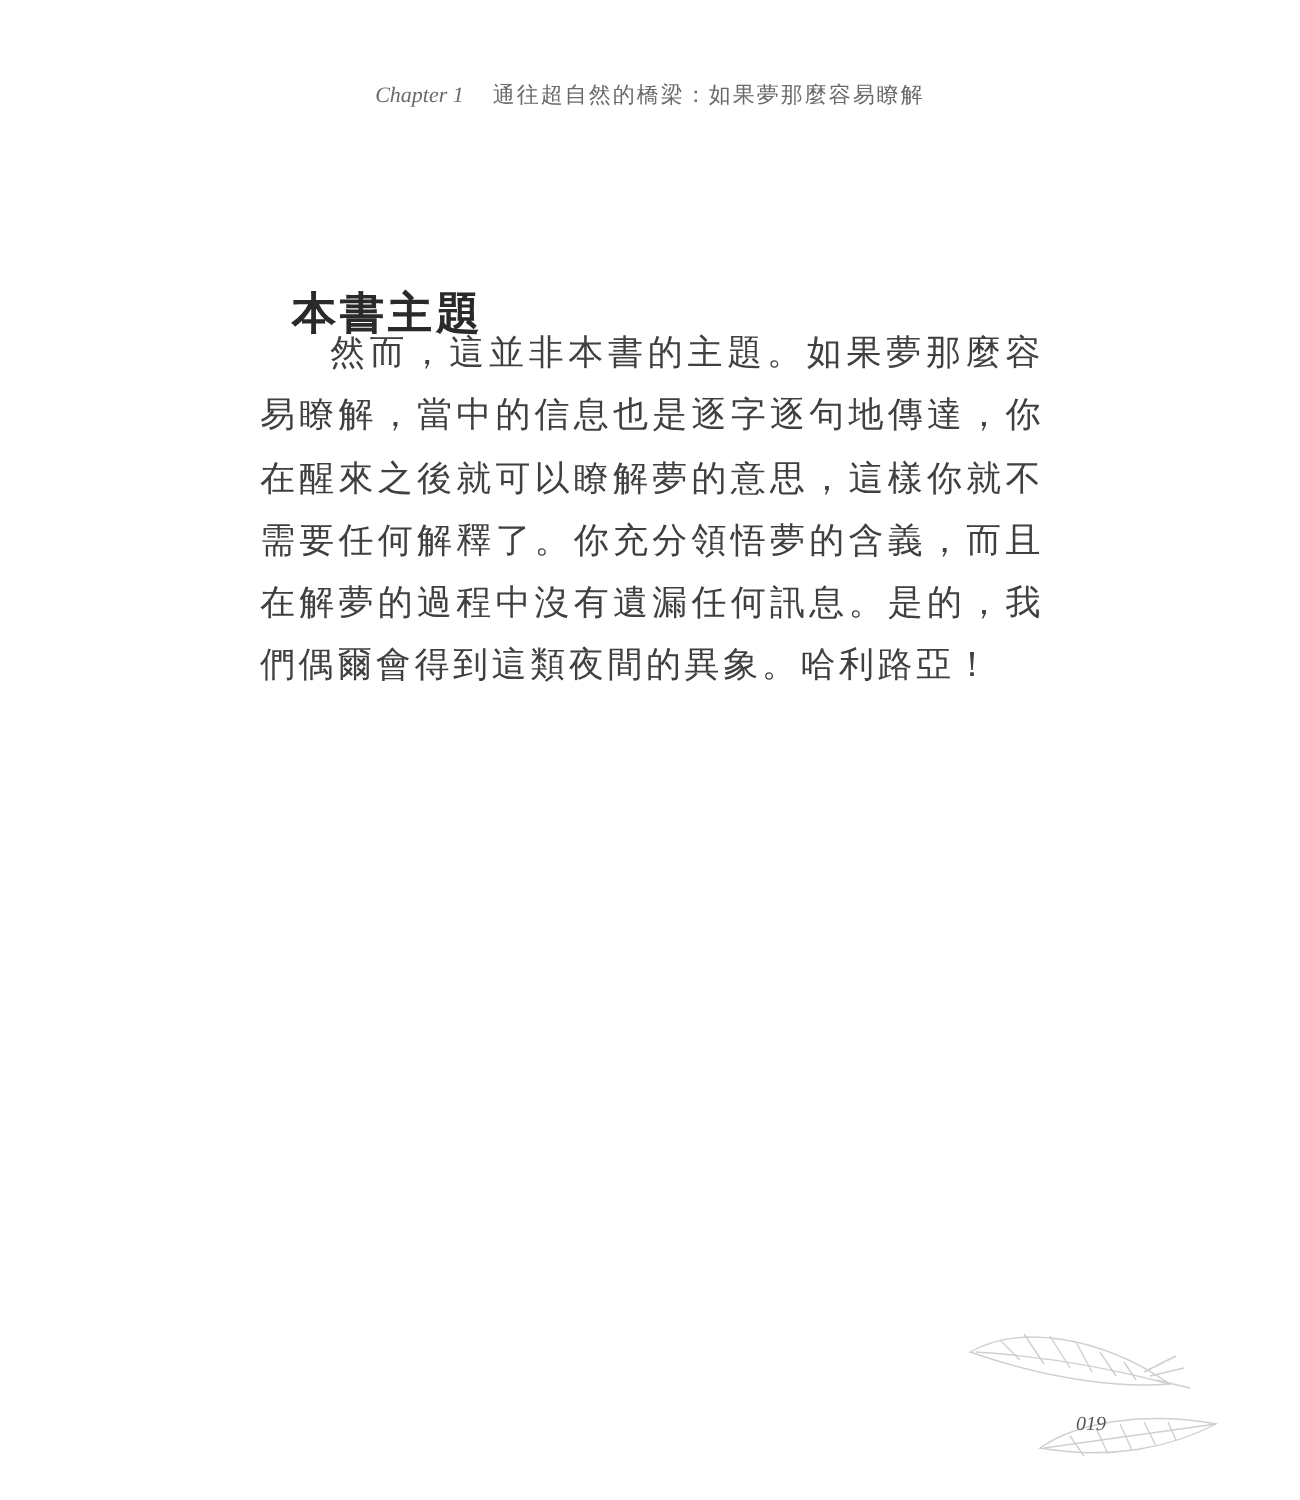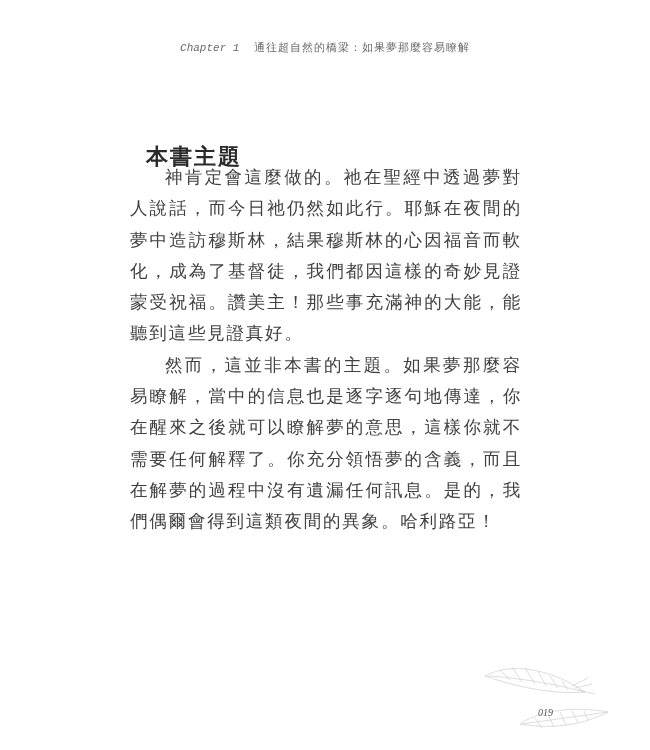--- a/index.html
+++ b/index.html
@@ -20,21 +20,21 @@
       top: 40px;
       left: 0;
       width: 650px;
       text-align: center;
       font-size: 11px;
       color: #6a6a6a;
       letter-spacing: 1px;
     }
     .running-header .chapter-label {
       font-style: italic;
-      font-family: Liberation Mono, monospace;
+      font-family: Liberation Serif, serif;
       margin-right: 10px;
       letter-spacing: 0;
     }
     .section-title {
       position: absolute;
       top: 126px;
       left: 130px;
       font-size: 22px;
       font-weight: bold;
       color: #2a2a2a;
@@ -77,21 +77,20 @@
 <body>
 
 <div class="running-header">
   <span class="chapter-label">Chapter 1</span>
   <span class="chapter-title">通往超自然的橋梁：如果夢那麼容易瞭解</span>
 </div>
 
 <h2 class="section-title">本書主題</h2>
 
 <div class="body-text">
-  <p>神肯定會這麼做的。祂在聖經中透過夢對人說話，而今日祂仍然如此行。耶穌在夜間的夢中造訪穆斯林，結果穆斯林的心因福音而軟化，成為了基督徒，我們都因這樣的奇妙見證蒙受祝福。讚美主！那些事充滿神的大能，能聽到這些見證真好。</p>
   <p>然而，這並非本書的主題。如果夢那麼容易瞭解，當中的信息也是逐字逐句地傳達，你在醒來之後就可以瞭解夢的意思，這樣你就不需要任何解釋了。你充分領悟夢的含義，而且在解夢的過程中沒有遺漏任何訊息。是的，我們偶爾會得到這類夜間的異象。哈利路亞！</p>
 
 </div>
 
 <svg class="feather" viewBox="0 0 130 90" xmlns="http://www.w3.org/2000/svg">
   <g fill="none" stroke="#cfcfcf" stroke-width="0.7">
     <path d="M5,22 C30,8 70,14 105,38 C80,40 45,36 5,22 Z"></path>
     <path d="M8,22 C40,24 75,30 105,38"></path>
     <path d="M20,16 L30,26 M32,13 L42,28 M45,14 L55,30 M58,17 L66,32 M70,22 L78,34 M82,27 L88,36"></path>
     <path d="M95,34 L112,30 M98,36 L115,40 M92,32 L108,24"></path>

